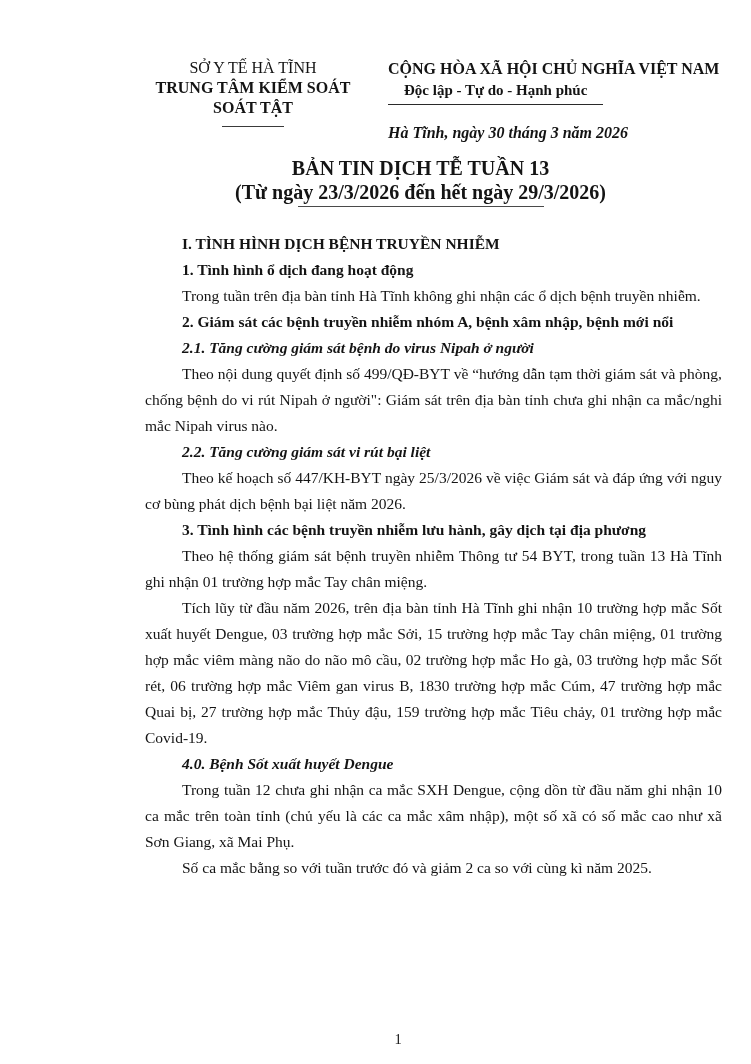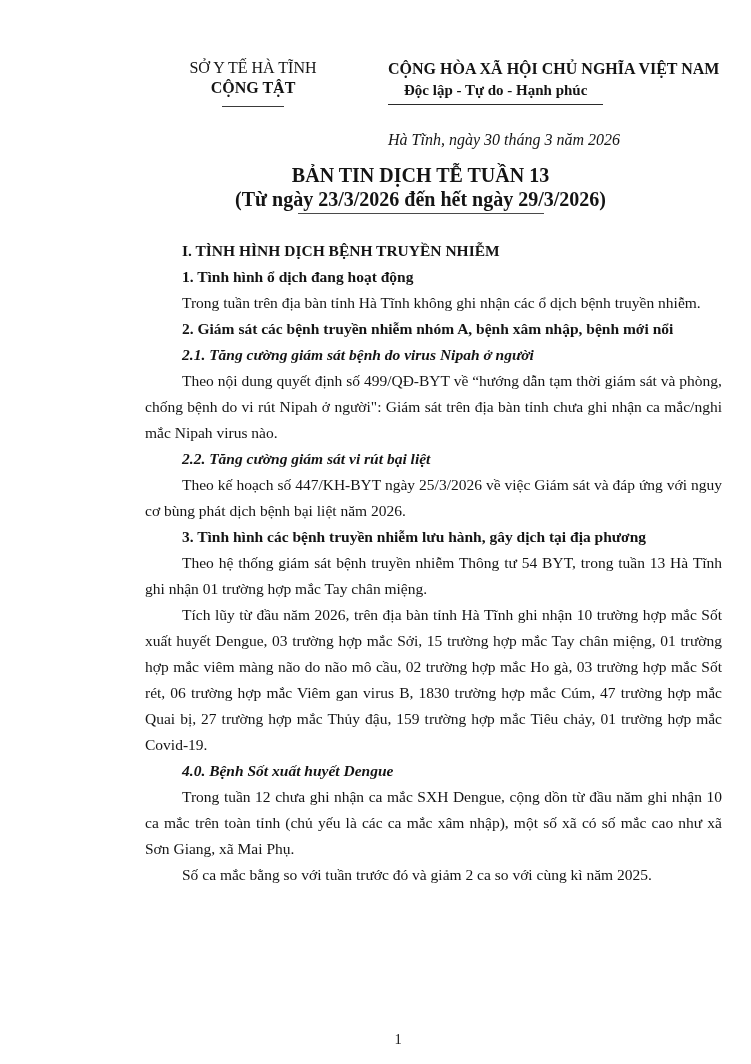--- a/index.html
+++ b/index.html
@@ -15,41 +15,42 @@
   }
   
   .header { display:flex; justify-content:space-between; padding:58px 74px 0 86px; }
   .header-left  { width:244px; text-align:center; font-size:16px; line-height:20px; }
   .header-left .dept { font-weight:normal; }
   .header-left .org  { font-weight:bold; }
   .rule-left { width:62px; border-bottom:1.6px solid #3a3a3a; margin:8px auto 0; }
   .header-right { width:334px; text-align:left; line-height:21px; }
   .nat-title { font-weight:bold; font-size:16px; }
   .motto { display:inline-block; font-weight:bold; font-size:15px; padding:1px 16px 3px; border-bottom:1.6px solid #2a2a2a; }
-  .place-date { margin-top:24px; font-weight:normal; font-style:italic; font-size:16px; }
+  .place-date { margin-top:17px; font-weight:bold; font-style:italic; font-size:16px; }
   
   .title-block { margin-top:13px; text-align:center; font-weight:bold; font-size:20px; line-height:24px; }
   .title-rule { width:246px; border-bottom:1.6px solid #4a4a4a; margin:2px auto 0; }
   
   .doc-body { margin:24px 74px 0 100px; font-size:15.5px; line-height:26px; text-align:justify; }
   .doc-body p { margin:0; text-indent:37px; }
   .doc-body p.b  { font-weight:bold; text-align:left; }
   .doc-body p.bi { font-weight:bold; font-style:italic; text-align:left; }
   
   .page-number { position:absolute; left:0; right:0; bottom:16px; text-align:center; font-size:14.5px; }
 </style>
 </head>
 <body>
 
 <div class="page">
 
   <div class="header">
     <div class="header-left">
       <div class="dept">SỞ Y TẾ HÀ TĨNH</div>
-      <div class="org">CỘNG TẬT</div>
+      <div class="org">TRUNG TÂM KIỂM SOÁT</div>
+      <div class="org">SOÁT TẬT</div>
       <div class="rule-left"></div>
     </div>
     <div class="header-right">
       <div class="nat-title">CỘNG HÒA XÃ HỘI CHỦ NGHĨA VIỆT NAM</div>
       <div><span class="motto">Độc lập - Tự do - Hạnh phúc</span></div>
       <div class="place-date">Hà Tĩnh, ngày 30 tháng 3 năm 2026</div>
     </div>
   </div>
 
   <div class="title-block">

